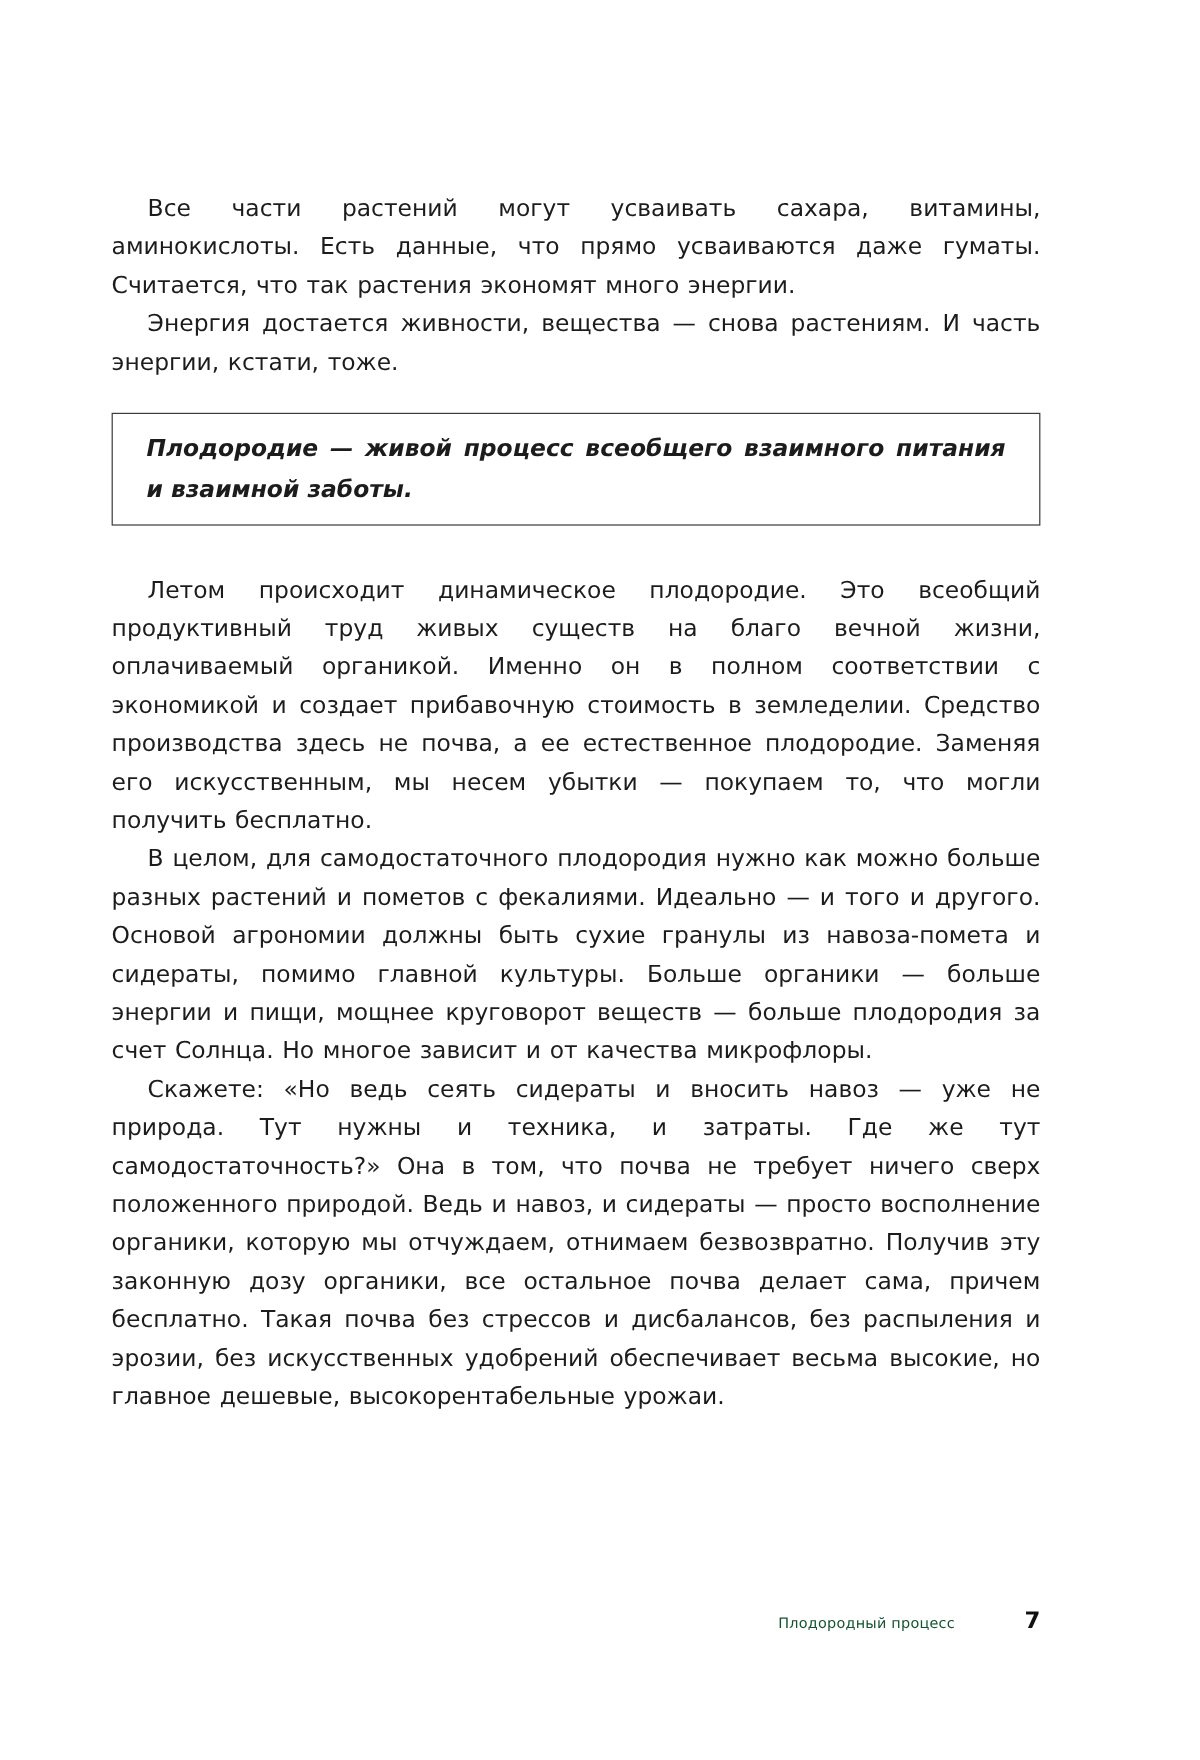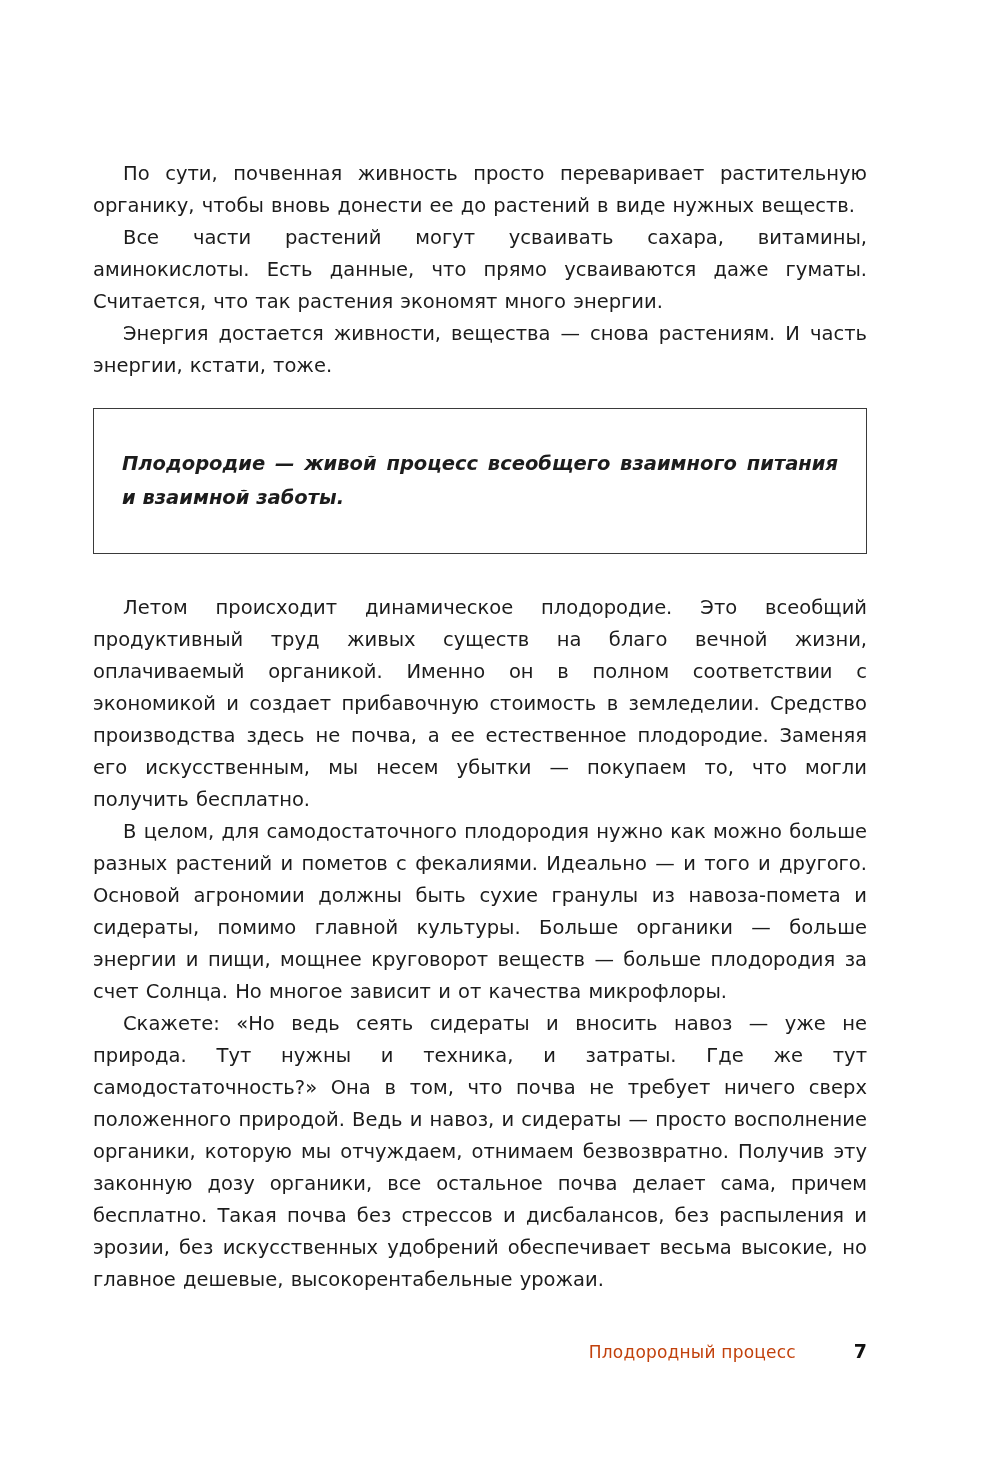--- a/index.html
+++ b/index.html
@@ -25,21 +25,21 @@
     margin: 0;
     font-size: 19.5px;
     line-height: 32px;
     text-align: justify;
     text-indent: 30px;
     word-spacing: 1px;
   }
   .callout {
     border: 1px solid #3a3a3a;
     margin: 26px 0 38px 0;
-    padding: 38px 28px;
+    padding: 12px 28px;
   }
   .callout-text {
     margin: 0;
     font-size: 19.5px;
     line-height: 34px;
     font-weight: bold;
     font-style: italic;
     text-align: justify;
     text-indent: 0;
   }
@@ -47,38 +47,37 @@
     position: absolute;
     left: 93px;
     top: 1340px;
     width: 774px;
     display: flex;
     justify-content: flex-end;
     align-items: baseline;
     gap: 58px;
   }
   .running-title {
-    font-size: 17px;
-    color: #c2410c;
+    font-size: 12px;
+    color: #14532d;
     letter-spacing: 0.2px;
   }
   .page-number {
     font-size: 19px;
     font-weight: bold;
     color: #111111;
   }
 </style>
 </head>
 <body>
 
 <div class="page">
 
   <div class="text-block">
 
-    <p class="para">По сути, почвенная живность просто переваривает растительную органику, чтобы вновь донести ее до растений в виде нужных веществ.</p>
 
     <p class="para">Все части растений могут усваивать сахара, витамины, аминокислоты. Есть данные, что прямо усваиваются даже гуматы. Считается, что так растения экономят много энергии.</p>
 
     <p class="para">Энергия достается живности, вещества — снова растениям. И часть энергии, кстати, тоже.</p>
 
     <div class="callout">
       <p class="callout-text">Плодородие — живой процесс всеобщего взаимного питания и взаимной заботы.</p>
     </div>
 
     <p class="para">Летом происходит динамическое плодородие. Это всеобщий продуктивный труд живых существ на благо вечной жизни, оплачиваемый органикой. Именно он в полном соответствии с экономикой и создает прибавочную стоимость в земледелии. Средство производства здесь не почва, а ее естественное плодородие. Заменяя его искусственным, мы несем убытки — покупаем то, что могли получить бесплатно.</p>

